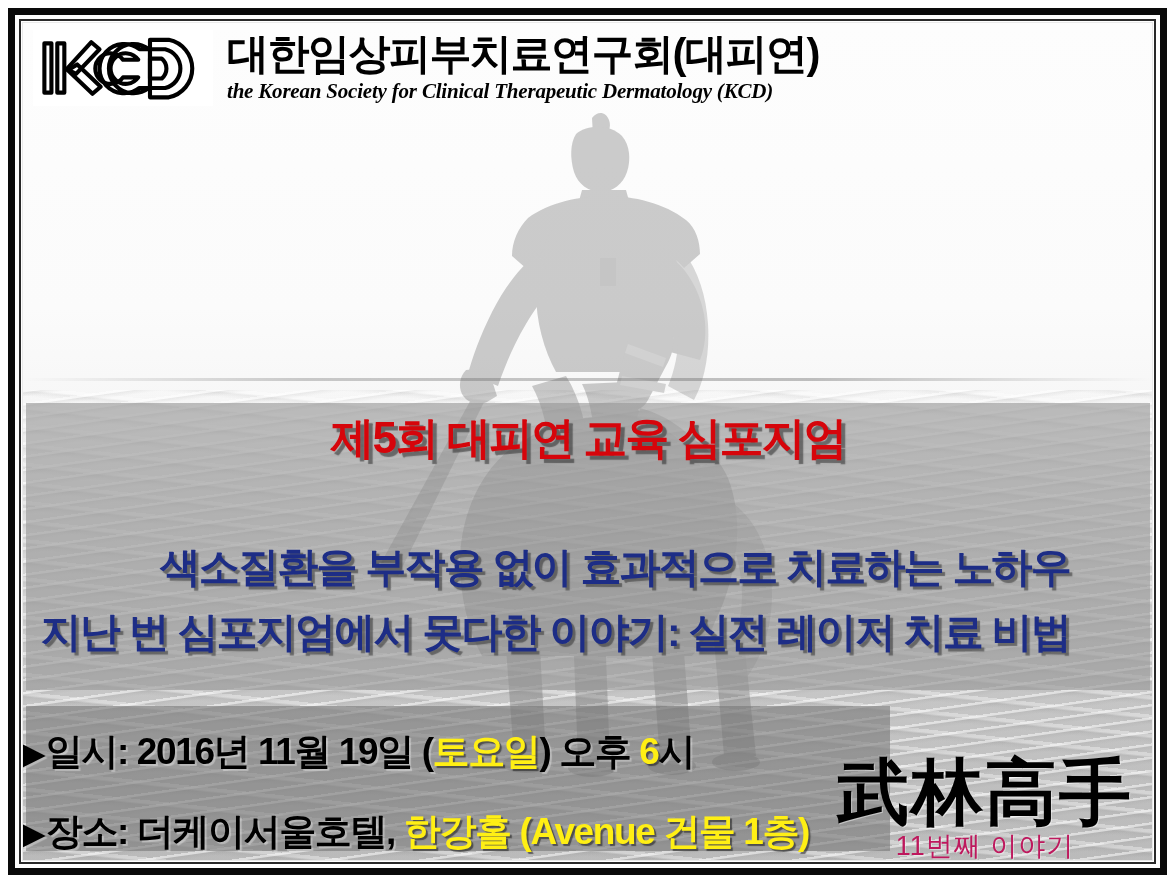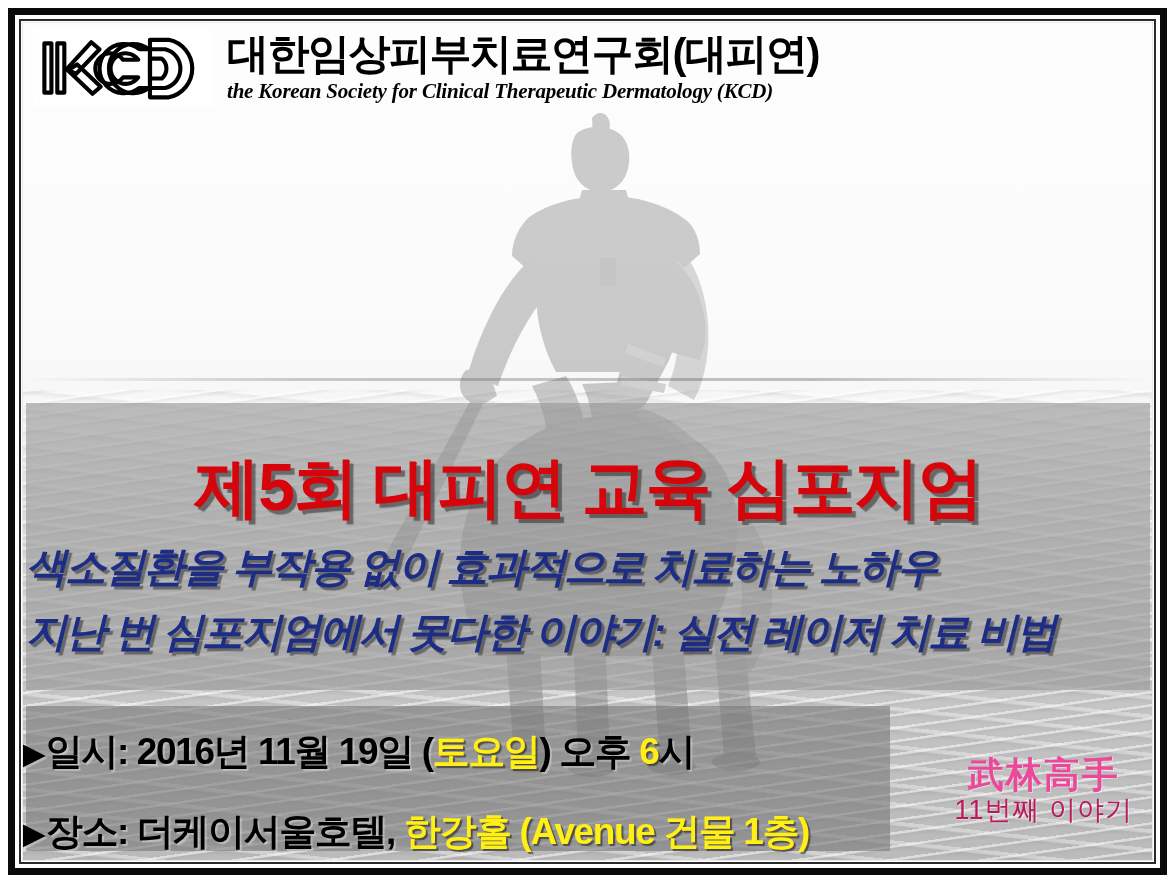--- a/index.html
+++ b/index.html
@@ -160,47 +160,46 @@
     top: 403px;
     width: 1124px;
     height: 287px;
     background: rgba(150,150,150,0.62);
     z-index: 12;
   }
 
   .title-main {
     position: absolute;
     left: 26px;
-    top: 452px;
+    top: 414px;
     width: 1124px;
     text-align: center;
     z-index: 20;
-    font-size: 66px;
+    font-size: 44px;
     font-weight: 700;
     color: #d6050b;
     letter-spacing: -2px;
     line-height: 1.08;
     text-shadow: 4px 4px 1px rgba(40,40,40,0.55);
     white-space: nowrap;
   }
 
   .subtitle {
     position: absolute;
     left: 26px;
     width: 1044px;
-    text-align: left;
+    text-align: right;
     z-index: 20;
     font-size: 41px;
     font-weight: 700;
     color: #1d2d86;
     letter-spacing: -1.8px;
     line-height: 1.1;
     text-shadow: 3px 3px 1px rgba(45,45,45,0.55);
     white-space: nowrap;
-    font-style: italic;
   }
   .subtitle-1 { top: 545px; }
   .subtitle-2 { top: 610px; }
 
   
   .panel-info {
     position: absolute;
     left: 26px;
     top: 706px;
     width: 864px;
@@ -231,25 +230,25 @@
     position: absolute;
     right: 42px;
     top: 757px;
     z-index: 18;
     text-align: center;
     color: #8e8e8e;
     user-select: none;
   }
   .wm-han {
     font-family: "Liberation Serif", "DejaVu Serif", serif;
-    font-size: 36px;
+    font-size: 72px;
     font-weight: 700;
     letter-spacing: 2px;
     line-height: 1;
-    color: #ec4899;
+    color: #000000;
     text-shadow: 1px 1px 0 rgba(255,255,255,0.45);
   }
   .wm-ko {
     margin-top: 4px;
     font-size: 27px;
     font-weight: 400;
     letter-spacing: 1px;
     color: #be185d;
     line-height: 1;
     text-shadow: 1px 1px 0 rgba(255,255,255,0.4);

